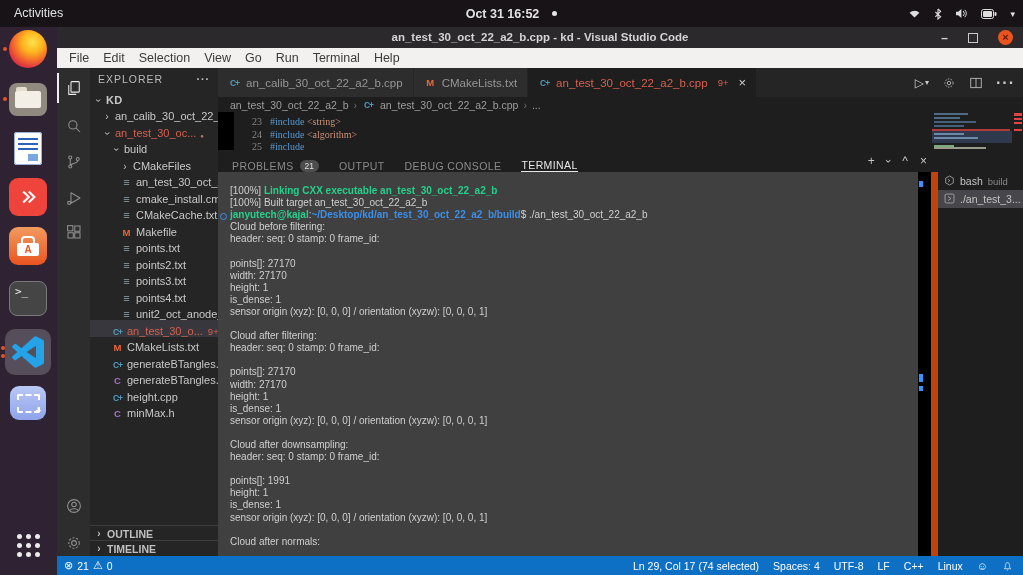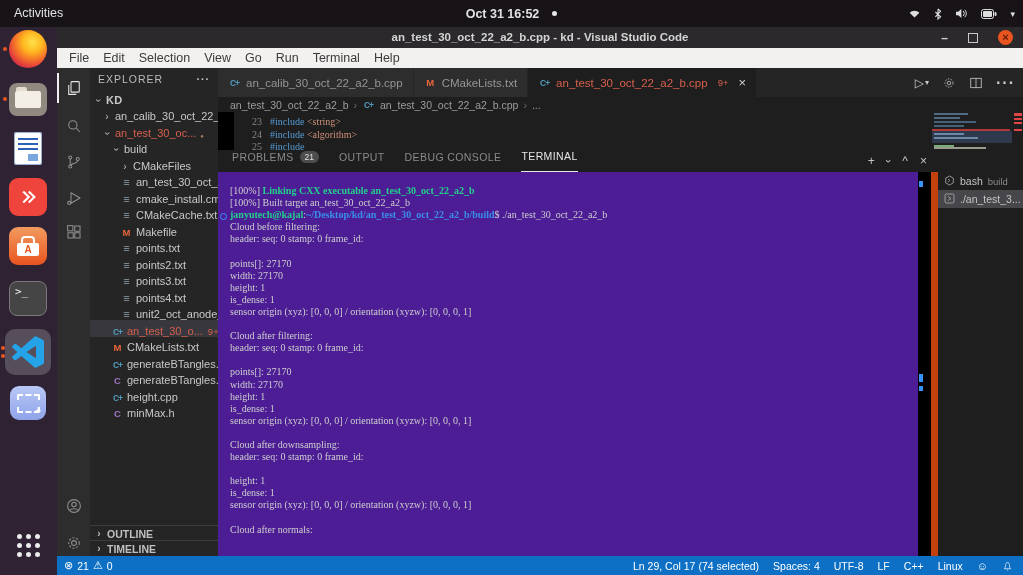--- a/index.html
+++ b/index.html
@@ -121,29 +121,29 @@
   .cnum{width:28px;flex:none;text-align:right;color:#858585;margin-right:8px}
   .c-kw{color:#569cd6}.c-str{color:#ce9178}
   .minimap{right:11px;top:112px;width:80px;height:38px;background:#1e1e1e}
   .mm{position:absolute;height:2px}
   .ruler{right:0;top:112px;width:11px;height:38px;background:#1e1e1e}
   .rm{position:absolute;right:1px;width:8px;background:#e04444}
 
   
   .panelhead{left:218px;top:150px;width:805px;height:22px;background:#1e1e1e;display:flex;align-items:center;
     gap:20px;padding-left:14px;box-sizing:border-box;font-size:10.5px;letter-spacing:.4px;color:#8a8a8a}
-  .ptab{display:flex;align-items:flex-start;gap:6px;height:21px}
+  .ptab{display:flex;align-items:flex-end;gap:6px;height:21px}
   .ptab.active{color:#e7e7e7;border-bottom:1px solid #e7e7e7}
   .pbadge{background:#4d4d4d;color:#e0e0e0;border-radius:8px;font-size:8.5px;padding:1px 5px;letter-spacing:0}
   .panel-actions{position:absolute;right:96px;top:150px;height:22px;display:flex;gap:12px;align-items:center;
     color:#c5c5c5;font-size:12px}
   .pa-chev{display:inline-block;transform:rotate(90deg);font-size:11px}
 
-  .term{left:218px;top:172px;width:700px;height:384px;background:#4c1d95;overflow:hidden;
-    font-family:Liberation Serif, serif;font-size:10px;padding:13px 0 0 12px;box-sizing:border-box}
+  .term{left:218px;top:172px;width:700px;height:384px;background:#404040;overflow:hidden;
+    font-family:Liberation Sans, sans-serif;font-size:10px;padding:13px 0 0 12px;box-sizing:border-box}
   .tl{height:12.1px;line-height:12.1px;white-space:pre}
   .tc-w{color:#cfcfcf}
   .tc-g{color:#23d18b;font-weight:bold}
   .tc-b{color:#3b8eea;font-weight:bold}
   .cmd-dot{left:220px;top:213px;width:5px;height:5px;border:1px solid #3794ff;border-radius:50%}
   .smark{left:919px;width:4px;background:#3794ff}
   .termlist{left:931px;top:172px;width:92px;height:384px;background:#1e1e1e;border-left:7px solid #c2410c;box-sizing:border-box}
   .trow{height:18px;display:flex;align-items:center;gap:5px;padding-left:6px;font-size:10.5px;color:#c5c5c5;white-space:nowrap;overflow:hidden}
   .trow.sel{background:#46464b}
   .trow .detail{color:#8a8a8a;font-size:9.5px}
@@ -528,20 +528,21 @@
     <div class="tl">&nbsp;</div>
     <div class="tl"><span class="tc-w">points[]: 27170</span></div>
     <div class="tl"><span class="tc-w">width: 27170</span></div>
     <div class="tl"><span class="tc-w">height: 1</span></div>
     <div class="tl"><span class="tc-w">is_dense: 1</span></div>
     <div class="tl"><span class="tc-w">sensor origin (xyz): [0, 0, 0] / orientation (xyzw): [0, 0, 0, 1]</span></div>
     <div class="tl">&nbsp;</div>
     <div class="tl"><span class="tc-w">Cloud after downsampling:</span></div>
     <div class="tl"><span class="tc-w">header: seq: 0 stamp: 0 frame_id:</span></div>
     <div class="tl">&nbsp;</div>
+    <div class="tl"><span class="tc-w">points[]: 1991</span></div>
     <div class="tl"><span class="tc-w">height: 1</span></div>
     <div class="tl"><span class="tc-w">is_dense: 1</span></div>
     <div class="tl"><span class="tc-w">sensor origin (xyz): [0, 0, 0] / orientation (xyzw): [0, 0, 0, 1]</span></div>
     <div class="tl">&nbsp;</div>
     <div class="tl"><span class="tc-w">Cloud after normals:</span></div>
   </div>
 <div class="abs cmd-dot"></div>
 <div class="abs smark" style="top:181px;height:6px"></div>
 <div class="abs smark" style="top:374px;height:8px"></div>
 <div class="abs smark" style="top:386px;height:5px"></div>

